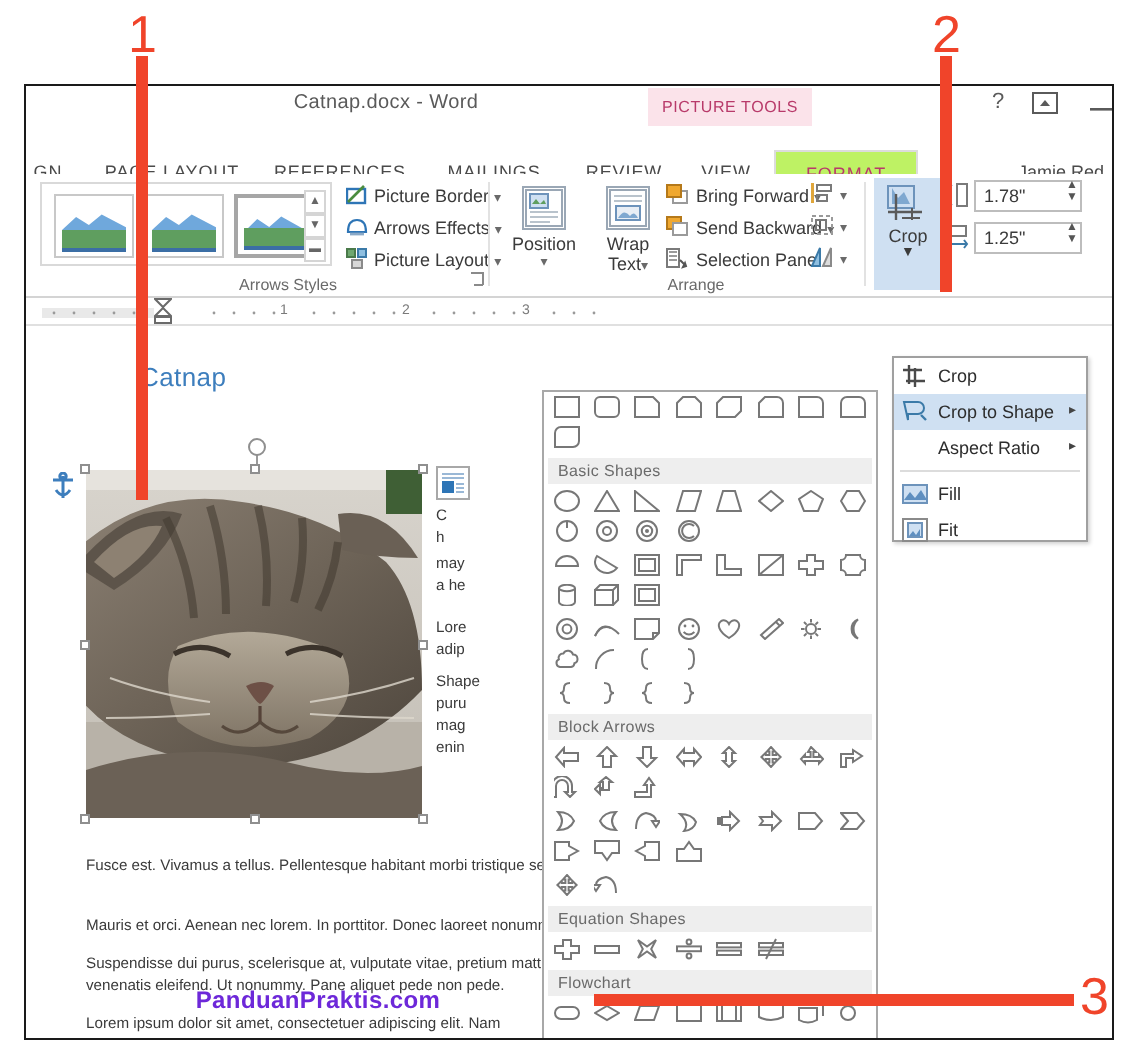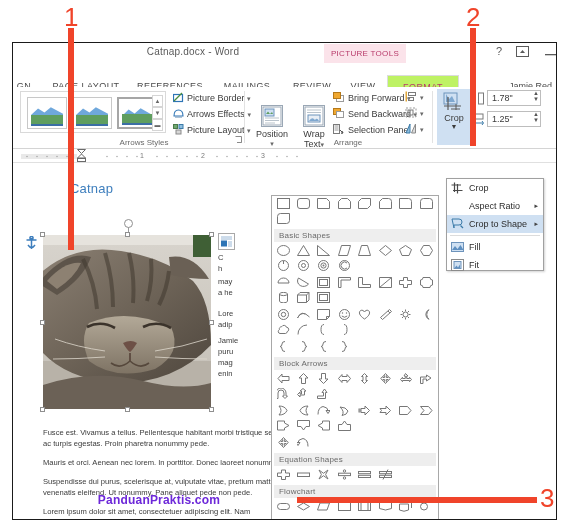--- a/index.html
+++ b/index.html
@@ -103,21 +103,21 @@
     position:absolute; font-size:9px; color:#3b3b3b; white-space:nowrap; cursor:default;
   }
   .mini-ic{
     display:inline-block; width:11px; height:11px; vertical-align:-2px; margin-right:3px;
     position:relative;
   }
 
   
   .big-btn{
     position:absolute; text-align:center; font-size:9px; color:#3b3b3b;
-    line-height:10px; cursor:default;margin-top:12px;
+    line-height:10px; cursor:default;
   }
   .big-ic{
     width:22px; height:22px; margin:0 auto 2px; position:relative;
     border:1px solid #9aa7b5; background:#fff;
   }
   .arr-cmd{
     position:absolute; font-size:9px; color:#3b3b3b; white-space:nowrap; cursor:default;
   }
   .sq-ic{
     display:inline-block; width:12px; height:11px; vertical-align:-2px; margin-right:3px;
@@ -581,55 +581,54 @@
           <path d="M9 8 h4 M9 10 h4 M9 12 h4" stroke="#9ab8d6"></path>
         </svg>
     </div>
 
     <div class="body-text" style="left:205px;top:89px">C</div>
     <div class="body-text" style="left:205px;top:100px">h</div>
     <div class="body-text" style="left:205px;top:113px">may</div>
     <div class="body-text" style="left:205px;top:124px">a he</div>
     <div class="body-text" style="left:205px;top:145px">Lore</div>
     <div class="body-text" style="left:205px;top:156px">adip</div>
-    <div class="body-text" style="left:205px;top:172px">Jamie</div>
+    <div class="body-text" style="left:205px;top:172px">Shape</div>
     <div class="body-text" style="left:205px;top:183px">puru</div>
     <div class="body-text" style="left:205px;top:194px">mag</div>
     <div class="body-text" style="left:205px;top:205px">enin</div>
 
     <div class="body-text" style="left:30px;top:264px">Fusce est. Vivamus a tellus. Pellentesque habitant morbi tristique senectus et netus</div>
-    <div class="body-text" style="left:30px;top:275px">ac turpis egestas. Proin pharetra nonummy pede.</div>
     <div class="body-text" style="left:30px;top:294px">Mauris et orci. Aenean nec lorem. In porttitor. Donec laoreet nonummy augue.</div>
     <div class="body-text" style="left:30px;top:313px">Suspendisse dui purus, scelerisque at, vulputate vitae, pretium mattis, nunc. Mauris</div>
     <div class="body-text" style="left:30px;top:324px">venenatis eleifend. Ut nonummy. Pane aliquet pede non pede.</div>
     <div class="body-text" style="left:30px;top:343px">Lorem ipsum dolor sit amet, consectetuer adipiscing elit. Nam</div>
     <div class="body-text" style="left:30px;top:354px">posuere, magna sed pulvinar ultricies, purus lectus malesuada libero, sit amet</div>
   </div>
 
   <div id="crop-menu">
     <div class="cm-item">
       <span class="cm-ic">
         <svg width="13" height="12" viewBox="0 0 13 12">
             <path d="M3.5 0.5 v9.5 M0.5 3 h9.5 M6.5 2 v9.5 M2 8.5 h9.5" stroke="#4a4a4a" stroke-width="1.2" fill="none"></path>
           </svg>
       </span>
       <span>Crop</span>
     </div>
-    <div class="cm-item">
-      <span>Aspect Ratio</span>
-      <span class="cm-arrow">▸</span>
-    </div>
     <div class="cm-item sel">
       <span class="cm-ic">
         <svg width="13" height="12" viewBox="0 0 13 12">
             <path d="M1 1 h7 a3 3 0 0 1 0 6 h-5 v3 z" fill="#cfe0f2" stroke="#3b7aa8" stroke-width="1"></path>
             <path d="M9.5 7.5 l2.5 2.5" stroke="#3b7aa8" stroke-width="1.2"></path>
           </svg>
       </span>
       <span>Crop to Shape</span>
+      <span class="cm-arrow">▸</span>
+    </div>
+    <div class="cm-item">
+      <span>Aspect Ratio</span>
       <span class="cm-arrow">▸</span>
     </div>
     <div class="cm-sep"></div>
     <div class="cm-item">
       <span class="cm-ic">
         <svg width="13" height="12" viewBox="0 0 13 12">
             <rect x="0.5" y="1.5" width="12" height="9" fill="#cfe0f2" stroke="#6d93bb"></rect>
             <path d="M1 9 l3 -4 l2.5 3 l3 -4 l3 5 z" fill="#5f8fc0"></path>
           </svg>
       </span>

